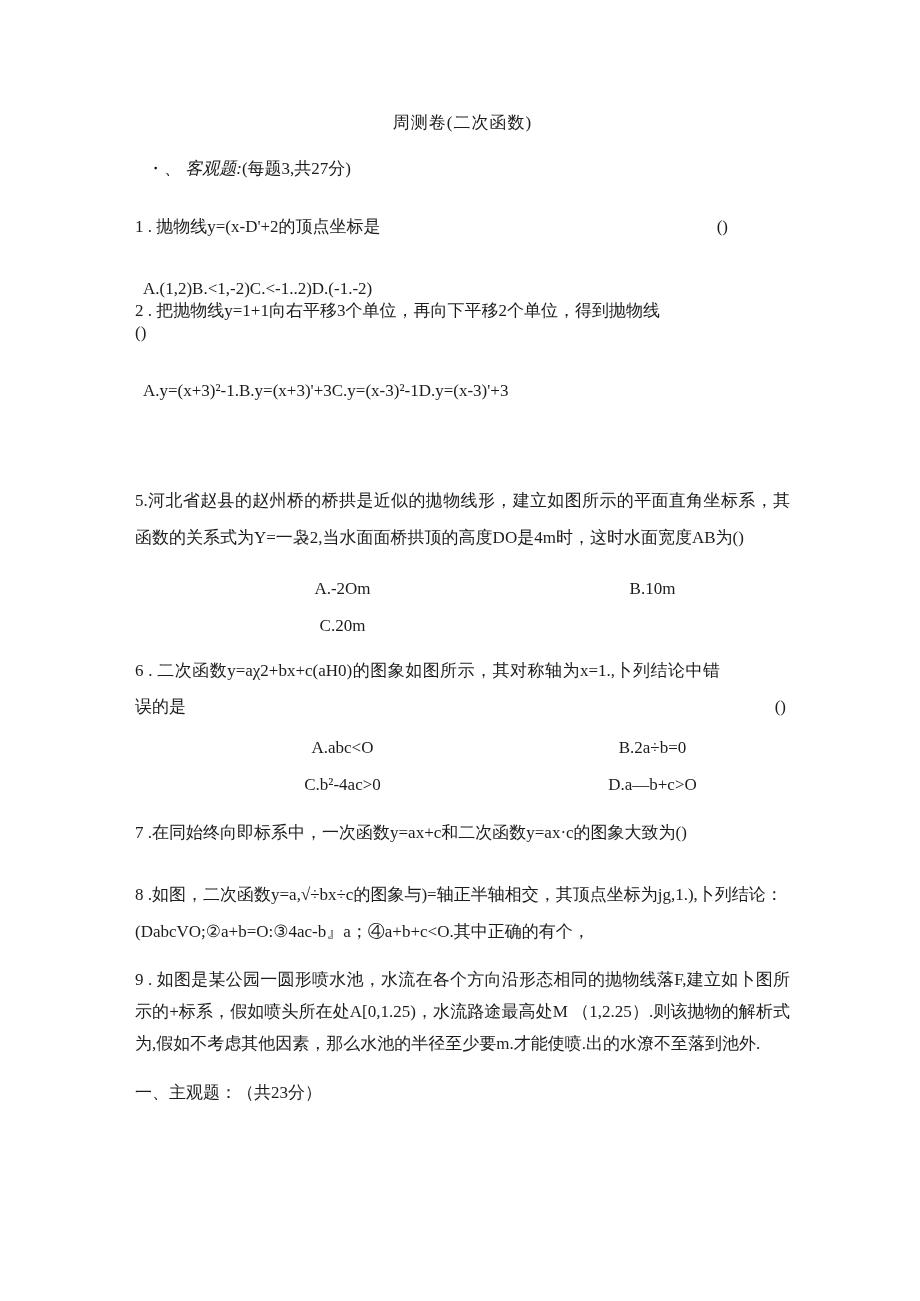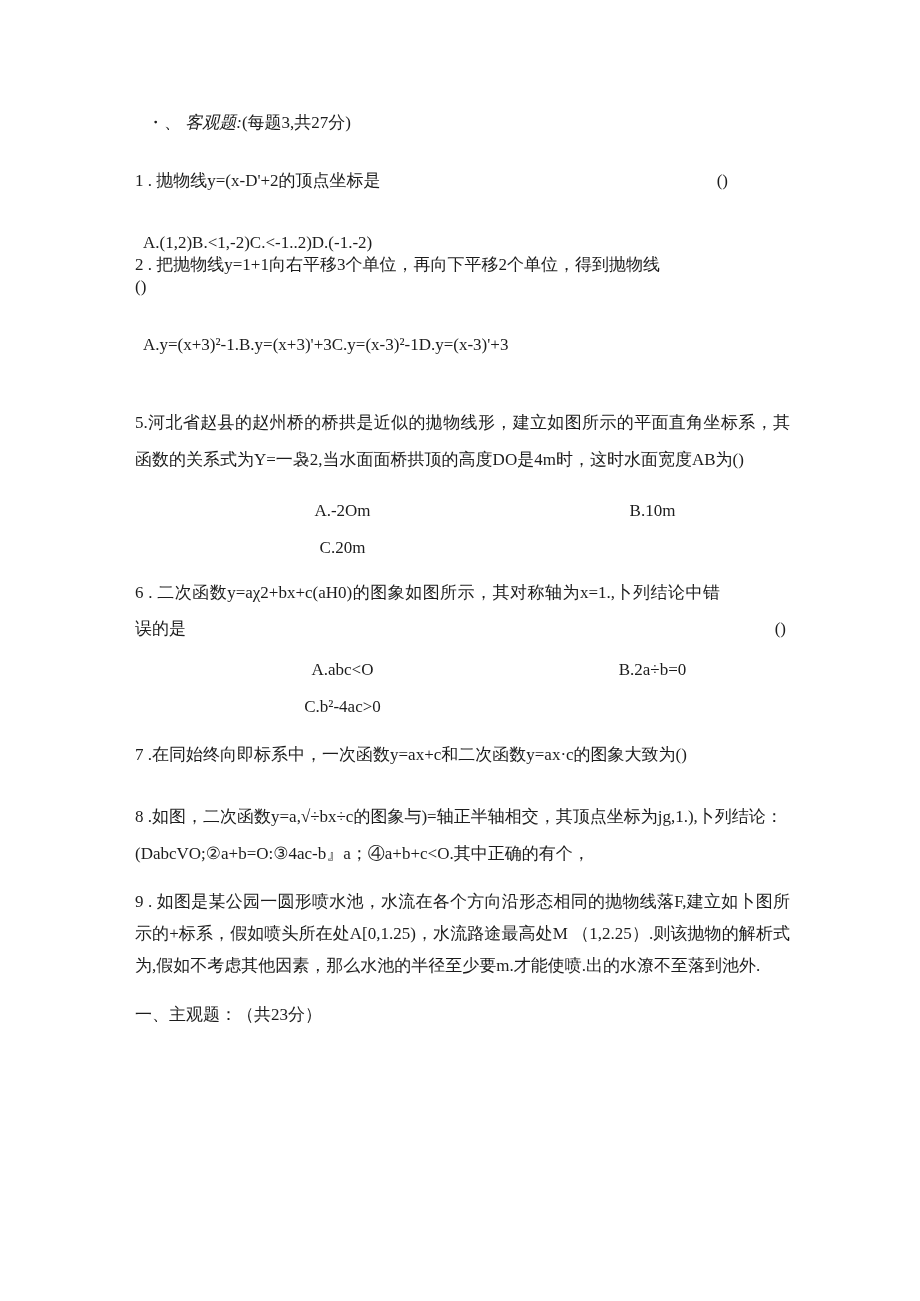--- a/index.html
+++ b/index.html
@@ -75,34 +75,35 @@
   }
   .q9-para {
     line-height: 32px;
     text-align: justify;
   }
   
   .mb-q1      { margin-bottom: 40px; text-align: center; }
   .mb-q1opts  { }
   .mb-q2      { }
   .mb-q2paren { margin-bottom: 36px; }
-  .mb-q2opts  { margin-bottom: 48px; }
+  .mb-q2opts  { margin-bottom: 80px; }
   .mb-q5      { margin-bottom: 22px; }
   .mb-q5opts  { margin-bottom: 16px; }
   .mb-q6      { margin-bottom: 12px; }
   .mb-q6opts  { margin-bottom: 26px; }
   .mb-q7      { margin-bottom: 32px; }
   .mb-q8      { margin-bottom: 14px; }
   .mb-q9      { margin-bottom: 22px; }
 </style>
 </head>
 <body>
 
 <div class="page">
 
+  <div class="doc-title">周测卷(二次函数)</div>
 
   <div class="section-header">
     <span>・、</span>
     <span class="kaiti">客观题:</span><span>(每题3,共27分)</span>
   </div>
 
   <div class="q-flex mb-q1">
     <span>1 . 抛物线y=(x-D'+2的顶点坐标是</span>
     <span class="paren">()</span>
   </div>
@@ -125,20 +126,21 @@
 
   <div class="q6-para mb-q6">
     <span>6 . 二次函数y=aχ2+bx+c(aH0)的图象如图所示，其对称轴为x=1.,卜列结论中错误的是</span>
     <span class="paren-abs">()</span>
   </div>
 
   <div class="opts-grid mb-q6opts">
     <span>A.abc&lt;O</span>
     <span>B.2a÷b=0</span>
     <span>C.b²-4ac&gt;0</span>
+    <span>D.a—b+c&gt;O</span>
   </div>
 
   <div class="single-line mb-q7">7 .在同始终向即标系中，一次函数y=ax+c和二次函数y=ax·c的图象大致为()</div>
 
   <div class="para mb-q8">
     <div>8 .如图，二次函数y=a,√÷bx÷c的图象与)=轴正半轴相交，其顶点坐标为jg,1.),卜列结论：</div>
     <div>(DabcVO;②a+b=O:③4ac-b』a；④a+b+c&lt;O.其中正确的有个，</div>
   </div>
 
   <div class="q9-para mb-q9">9 . 如图是某公园一圆形喷水池，水流在各个方向沿形态相同的抛物线落F,建立如卜图所示的+标系，假如喷头所在处A[0,1.25)，水流路途最高处M （1,2.25）.则该抛物的解析式为,假如不考虑其他因素，那么水池的半径至少要m.才能使喷.出的水潦不至落到池外.</div>

